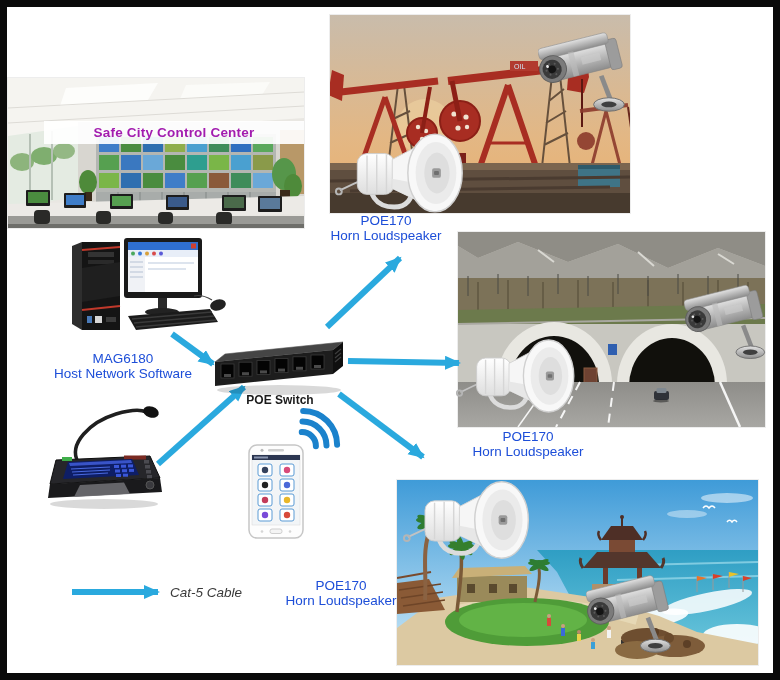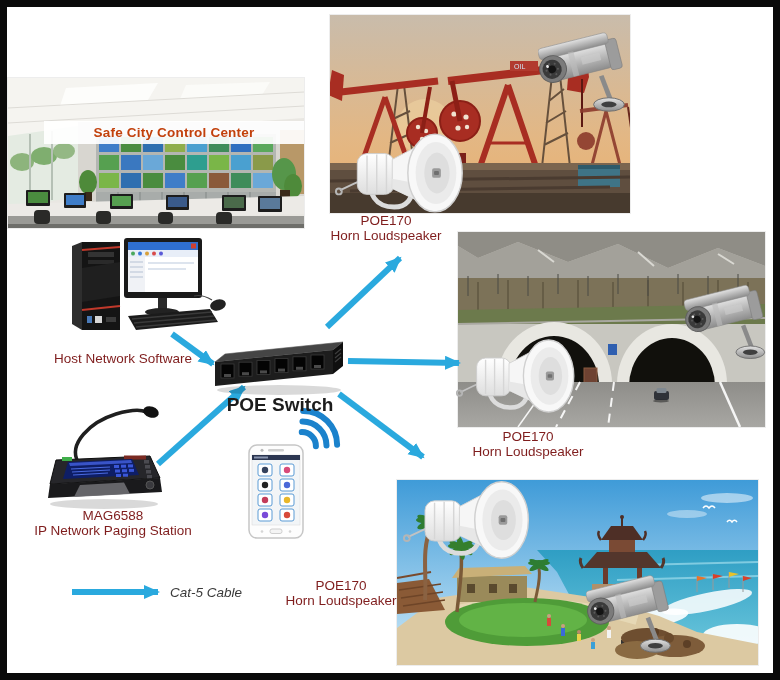--- a/index.html
+++ b/index.html
@@ -5,24 +5,24 @@
   html,body{margin:0;padding:0;background:#e8e8e8;}
   #canvas{position:relative;width:780px;height:680px;background:#ffffff;overflow:hidden;
           font-family:"Liberation Sans",sans-serif;}
   .abs{position:absolute;}
   .frame{position:absolute;inset:0;border:7px solid #0a0a0a;pointer-events:none;z-index:50;}
   .photo{z-index:1;box-shadow:0 0 0 1px rgba(0,0,0,0.07);}
   .photo svg{display:block;}
   .arrows{z-index:2;left:0;top:0;}
   .device{z-index:3;}
   .overlay{z-index:4;}
-  .lbl{z-index:3;text-align:center;color:#7f1d1d;font-size:13.5px;line-height:1.12;}
-  .lbl-bold{font-weight:bold;font-size:19px;color:#1c1c1c;}
+  .lbl{z-index:3;text-align:center;color:#1d4ed8;font-size:13.5px;line-height:1.12;}
+  .lbl-bold{font-weight:bold;font-size:12px;color:#1c1c1c;}
   .banner{position:absolute;left:36px;right:0;top:43px;height:23px;
-          background:rgba(255,255,255,0.92);color:#c2410c;font-weight:600;
+          background:rgba(255,255,255,0.92);color:#a21caf;font-weight:600;
           font-size:13.5px;line-height:23px;text-align:center;letter-spacing:.2px;}
   .legend-text{z-index:3;font-size:13.5px;color:#3a3a3a;text-align:left;font-style:italic;}
 </style>
 </head>
 <body>
 
 <div id="canvas">
 
   <svg width="0" height="0" style="position:absolute" aria-hidden="true">
     <defs>
@@ -555,26 +555,23 @@
     <div>POE170</div>
     <div>Horn Loudspeaker</div>
   </div>
 
   <div class="abs lbl" style="left:275px;top:578px;width:132px">
     <div>POE170</div>
     <div>Horn Loudspeaker</div>
   </div>
 
   <div class="abs lbl" style="left:40px;top:351px;width:166px">
+    <div>MAG6180</div>
     <div>Host Network Software</div>
   </div>
 
   <div class="abs lbl lbl-bold" style="left:224px;top:394px;width:112px">POE Switch</div>
 
-  <div class="abs lbl" style="left:25px;top:508px;width:176px">
-    <div>MAG6588</div>
-    <div>IP Network Paging Station</div>
-  </div>
 
   <div class="abs legend-text" style="left:170px;top:585px;width:110px">Cat-5 Cable</div>
 
   <div class="frame"></div>
 </div>
 
 </body></html>

